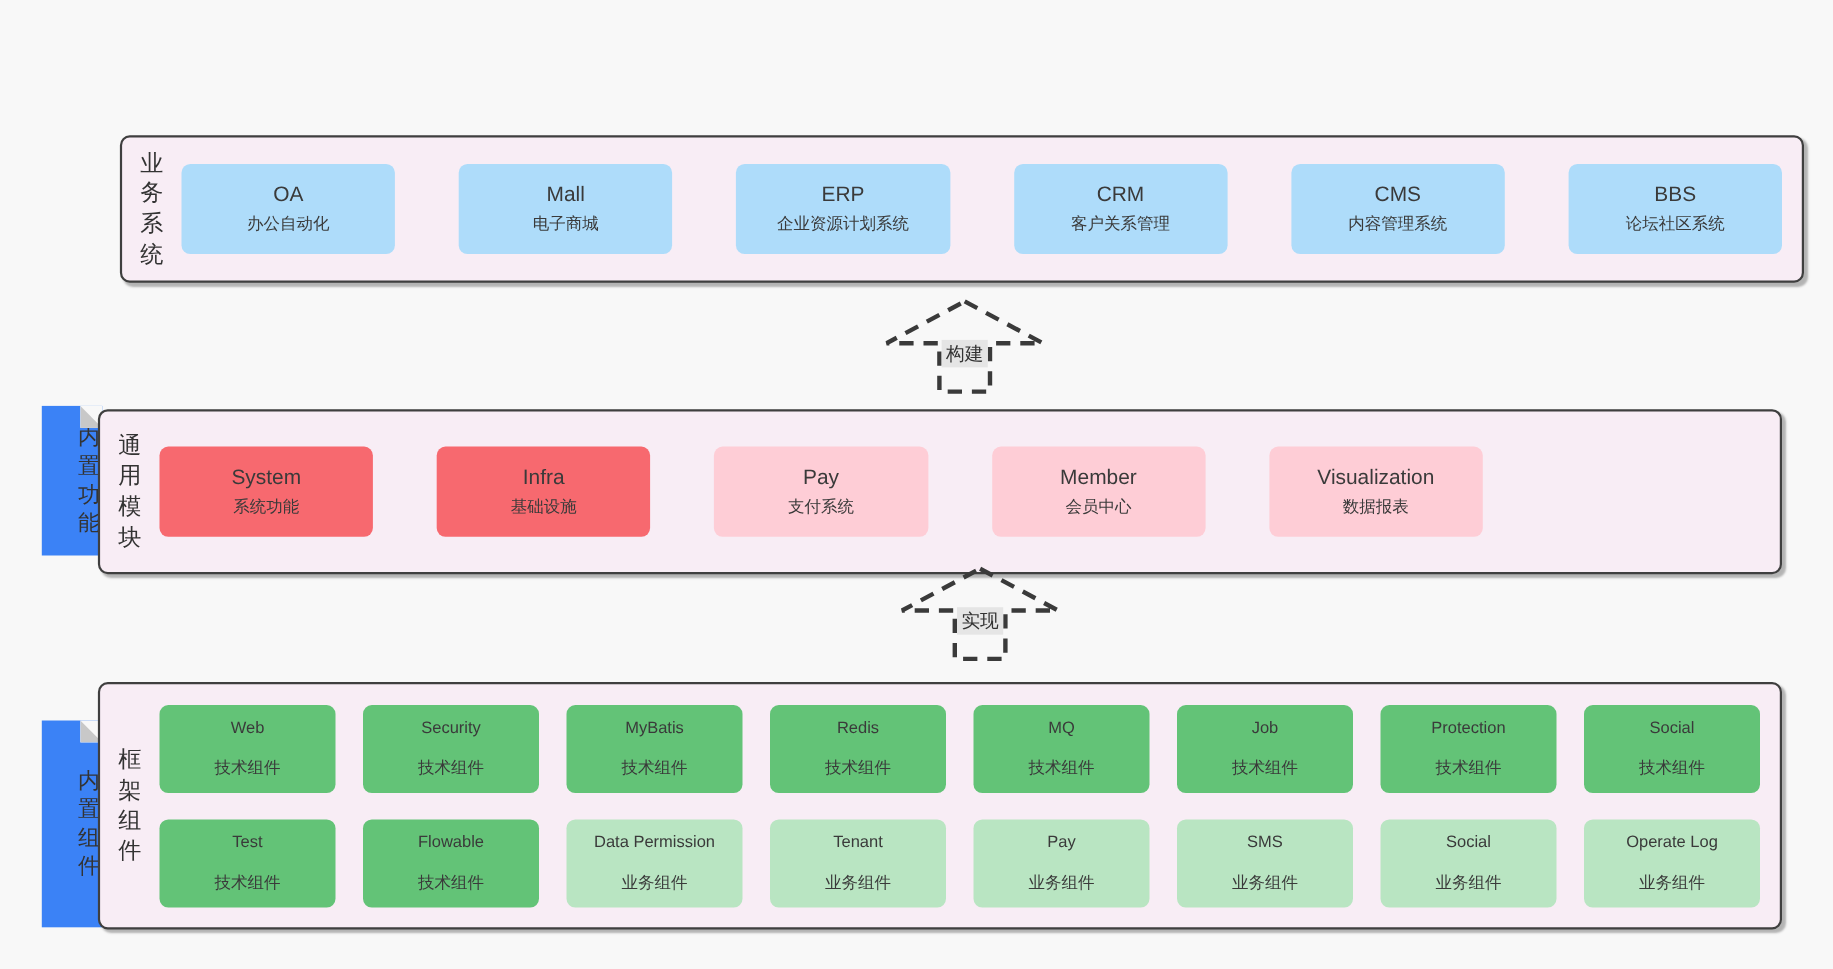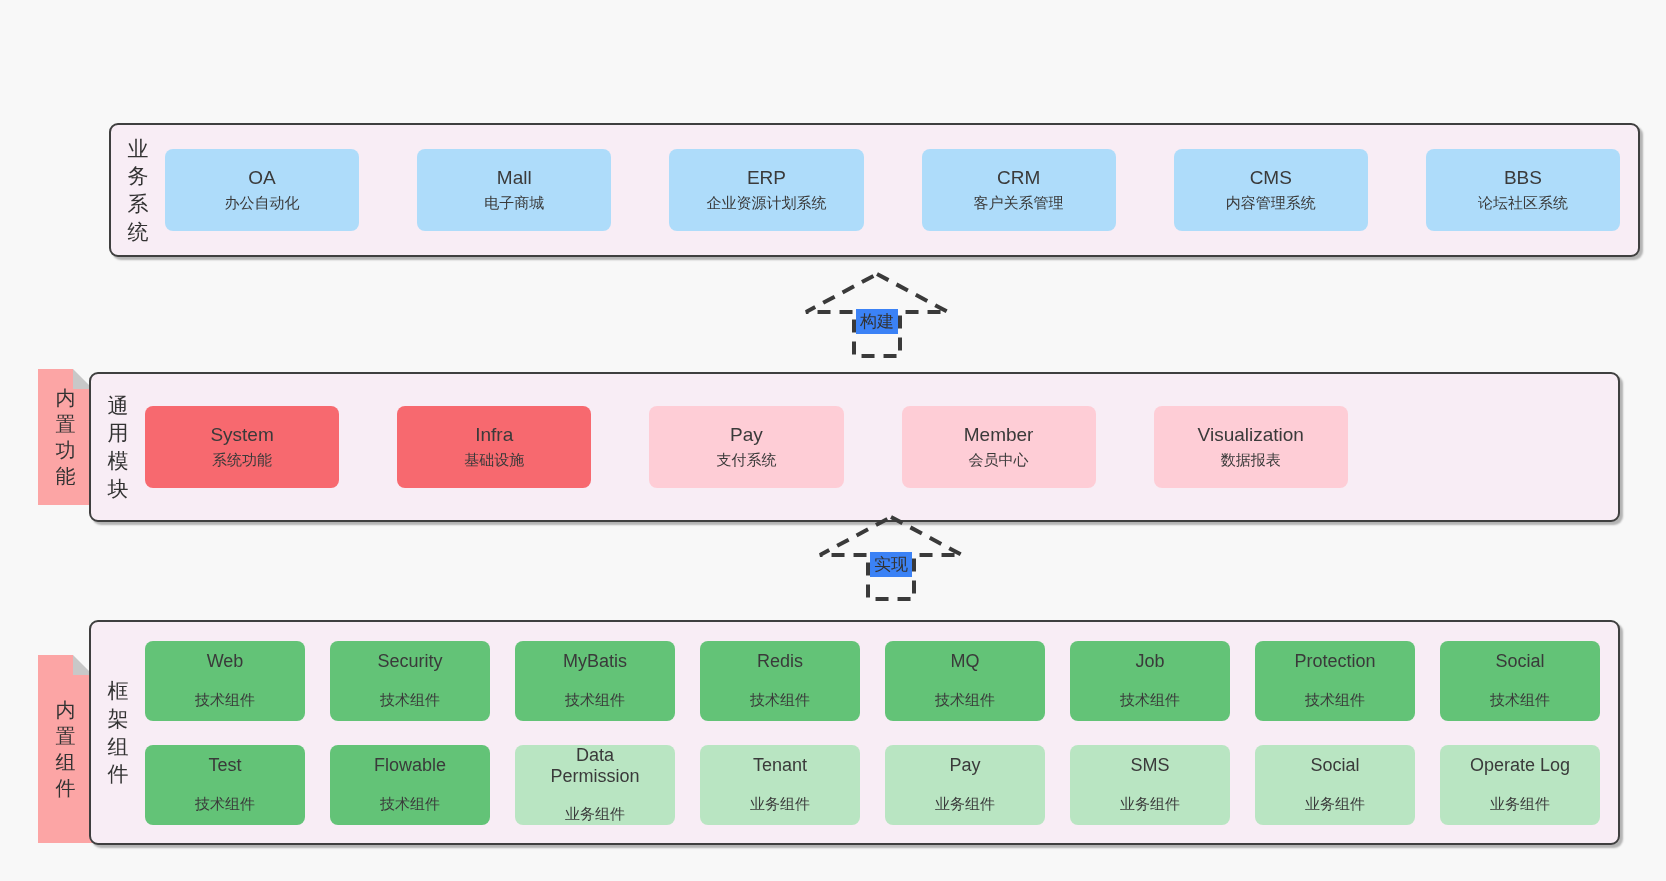--- a/index.html
+++ b/index.html
@@ -60,40 +60,40 @@
     height: 82px;
     border-radius: 8px;
     display: flex;
     flex-direction: column;
     justify-content: center;
     align-items: center;
     text-align: center;
   }
   .grid8 .box { height: 80px; }
   .box-name { font-size: 19px; line-height: 1.15; }
-  .grid8 .box-name { font-size: 18px; max-width: 116px; }
+  .grid8 .box-name { font-size: 15px; max-width: 116px; }
   .box-desc { font-size: 15px; margin-top: 5px; }
   .grid8 .box-desc { margin-top: 19px; }
 
   .blue       { background: #aedcfa; }
   .red        { background: #f7696f; }
   .pink       { background: #fecdd6; }
   .green      { background: #63c377; }
   .lightgreen { background: #b9e5c2; }
 
   
   .sticky {
     position: absolute;
     left: 38px;
     width: 55px;
-    background: #fca5a5;
+    background: #3b82f6;
     z-index: 1;
     display: flex;
     align-items: center;
-    justify-content: center;
+    justify-content: flex-end;
   }
   #sticky-modules   { top: 369px; height: 136px; }
   #sticky-framework { top: 655px; height: 188px; }
   .corner-cut {
     position: absolute; top: 0; right: 0;
     width: 20px; height: 20px;
     background: #f8f8f8;
   }
   .corner-fold {
     position: absolute; top: 0; right: 0;
@@ -113,21 +113,21 @@
   
   .arrow { position: absolute; z-index: 3; }
   #arrow-build     { left: 803px; top: 271px; }
   #arrow-implement { left: 817px; top: 514px; }
   .arrow svg { display: block; }
   .arrow-label {
     position: absolute;
     left: 50%;
     top: 38px;
     transform: translateX(-50%);
-    background: #3b82f6;
+    background: #e5e5e5;
     padding: 1px 4px;
     font-size: 17px;
     color: #333;
     white-space: nowrap;
   }
 </style>
 </head>
 <body>
 
 <div class="canvas">

